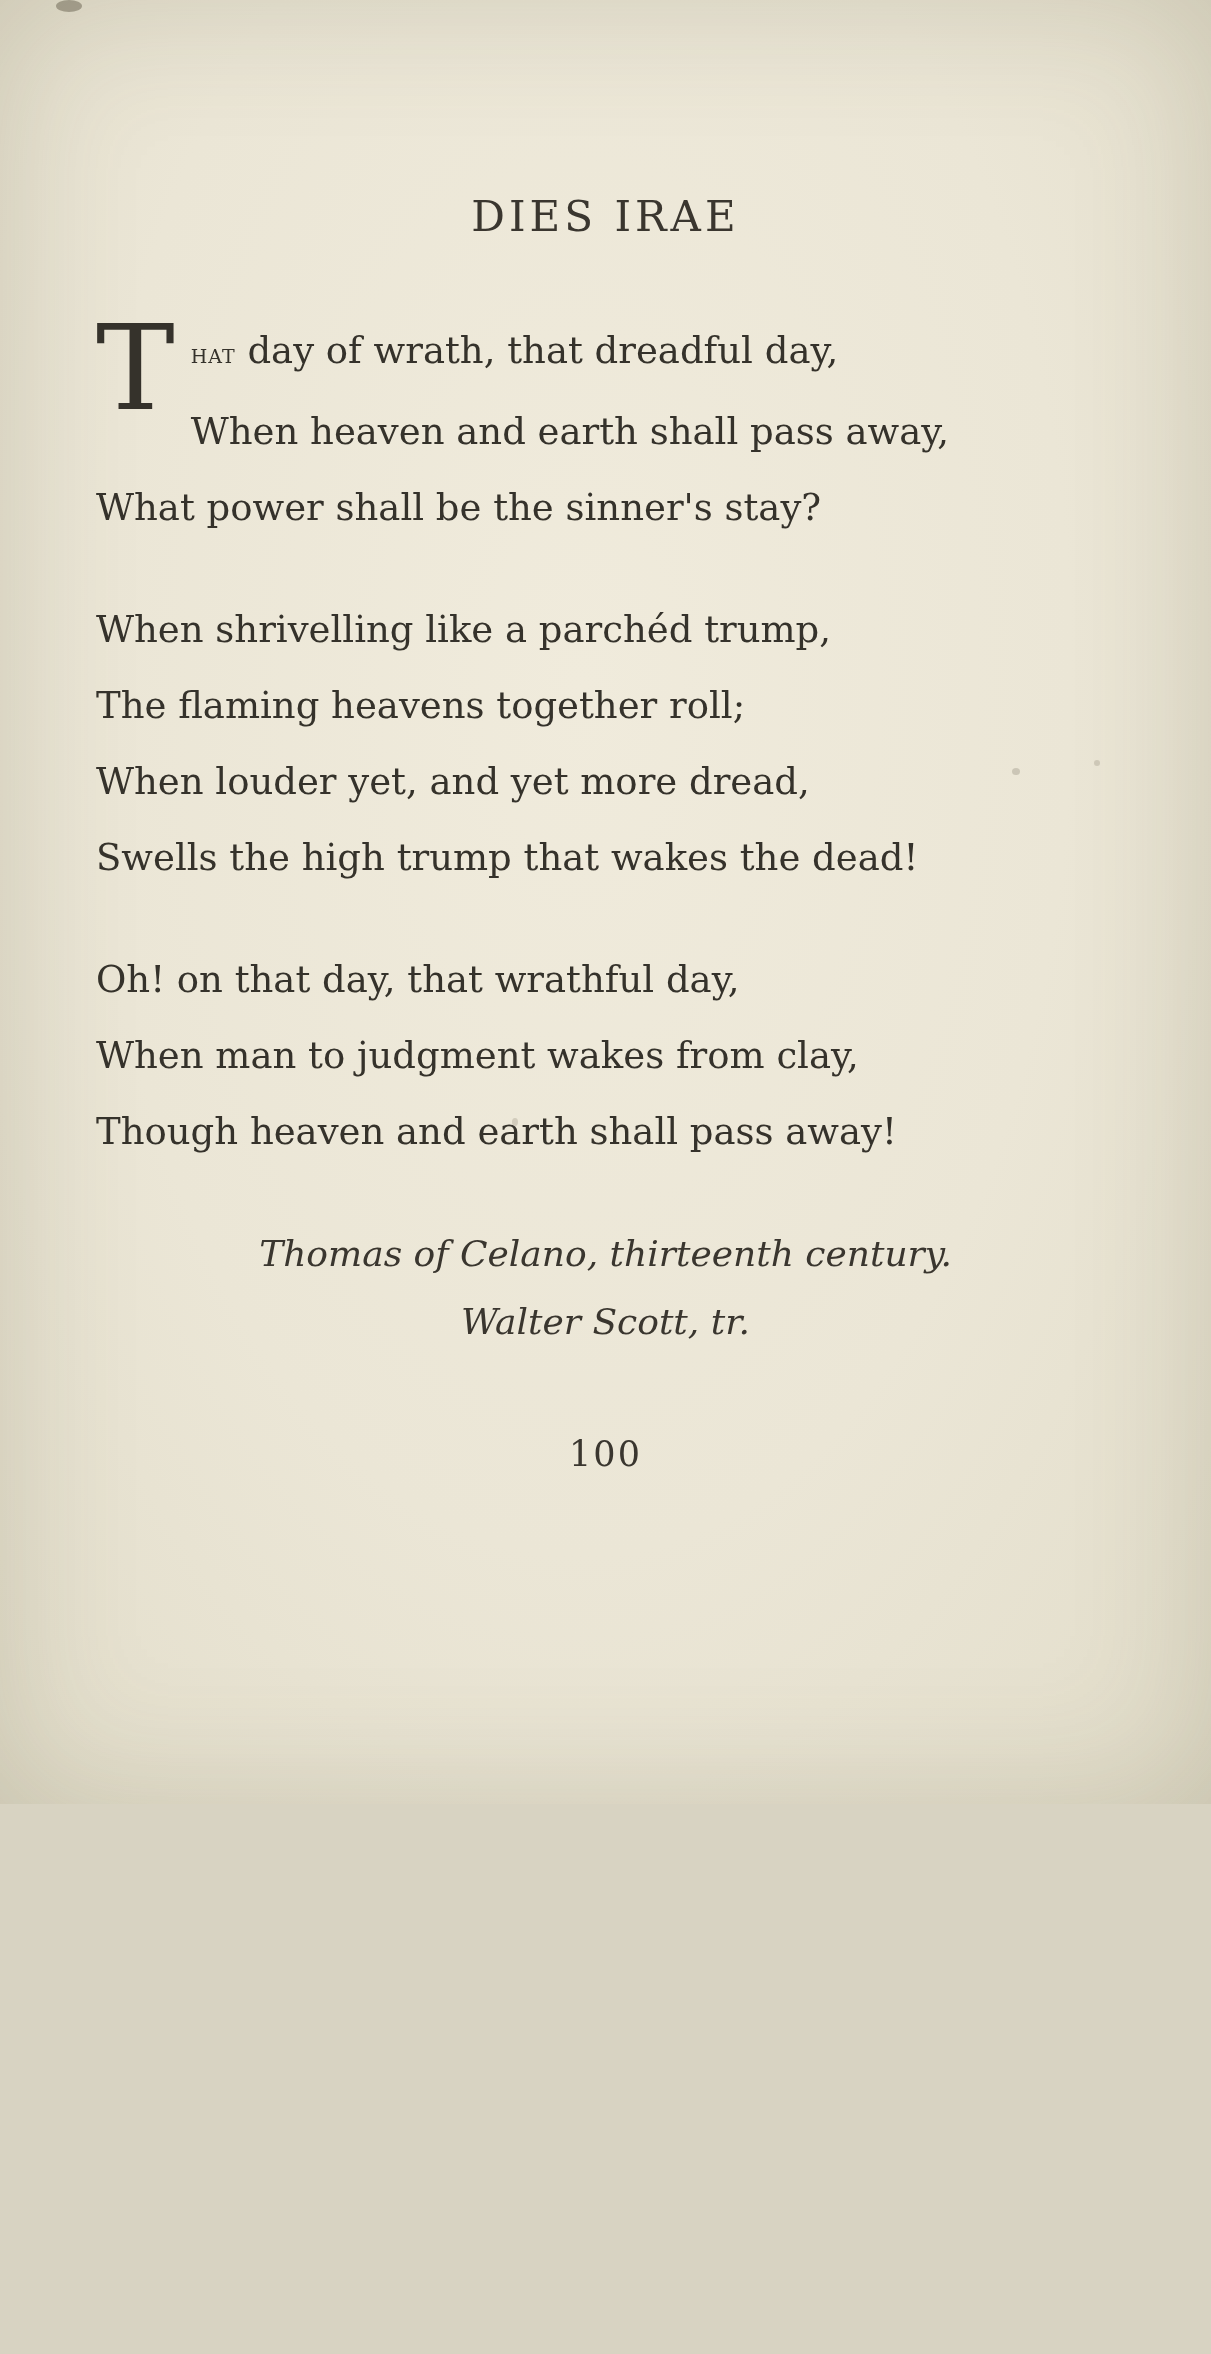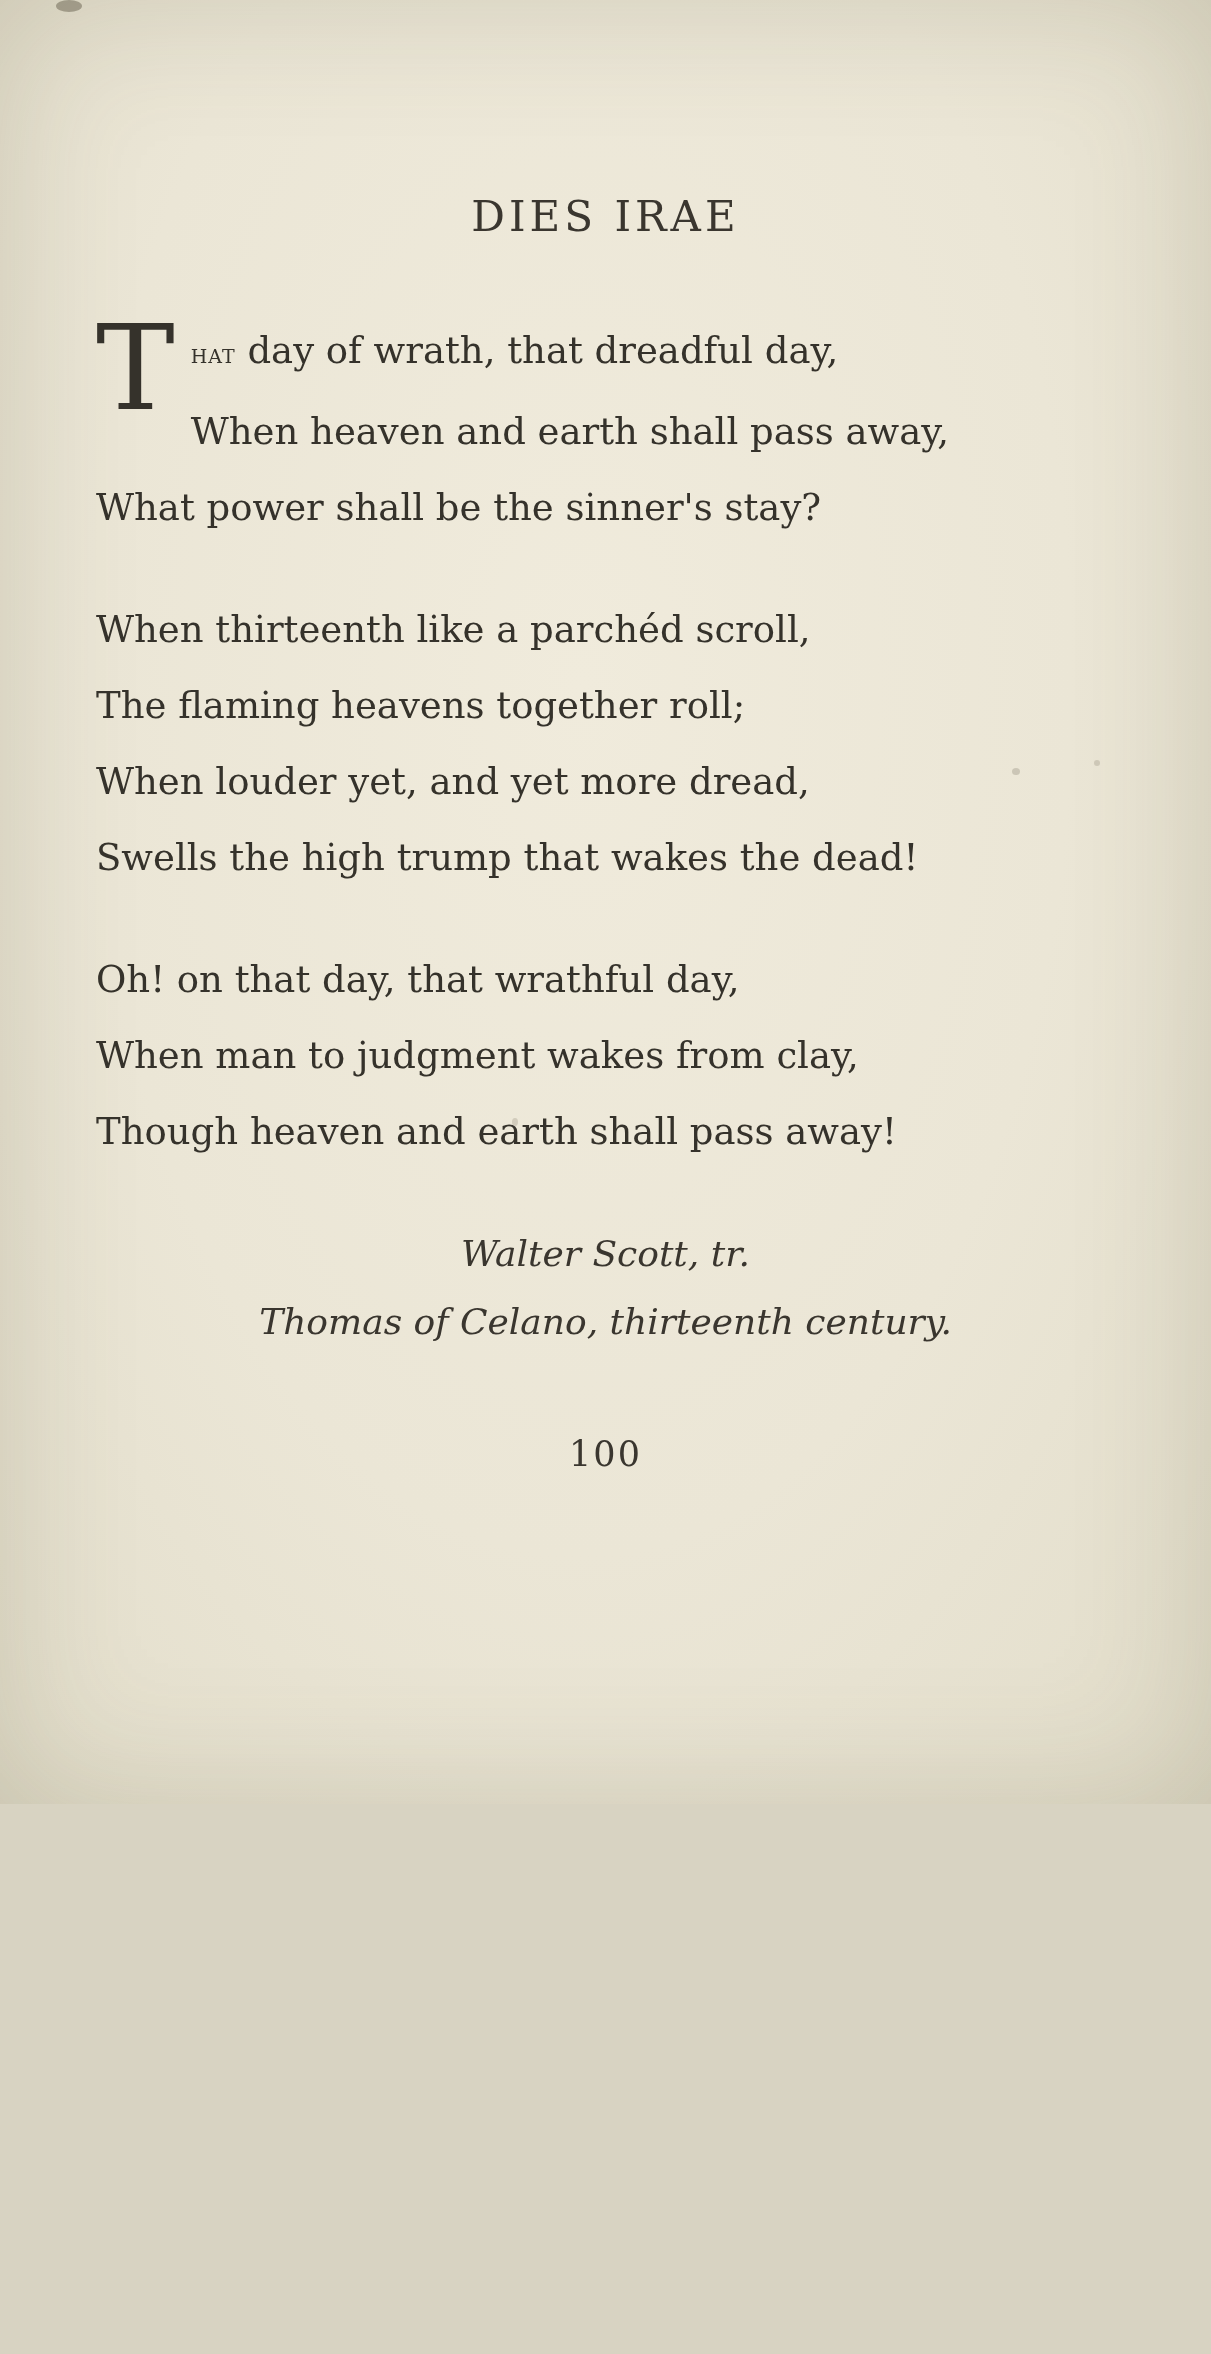--- a/index.html
+++ b/index.html
@@ -97,33 +97,33 @@
 
     <h1 class="poem-title">DIES IRAE</h1>
 
     <div class="stanza">
       <p><span class="dropcap">T</span><span class="smallcaps">hat</span><span> day of wrath, that dreadful day,</span></p>
       <p>When heaven and earth shall pass away,</p>
       <p>What power shall be the sinner's stay?</p>
     </div>
 
     <div class="stanza">
-      <p>When thirteenth like a parchéd scroll,</p>
+      <p>When shrivelling like a parchéd trump,</p>
       <p>The flaming heavens together roll;</p>
       <p>When louder yet, and yet more dread,</p>
       <p>Swells the high trump that wakes the dead!</p>
     </div>
 
     <div class="stanza">
       <p>Oh! on that day, that wrathful day,</p>
       <p>When man to judgment wakes from clay,</p>
       <p>Though heaven and earth shall pass away!</p>
     </div>
 
     <div class="attribution">
+      <p>Thomas of Celano, thirteenth century.</p>
       <p>Walter Scott, tr.</p>
-      <p>Thomas of Celano, thirteenth century.</p>
     </div>
 
     <div class="page-number">100</div>
 
   </div>
 </div>
 
 </body></html>

